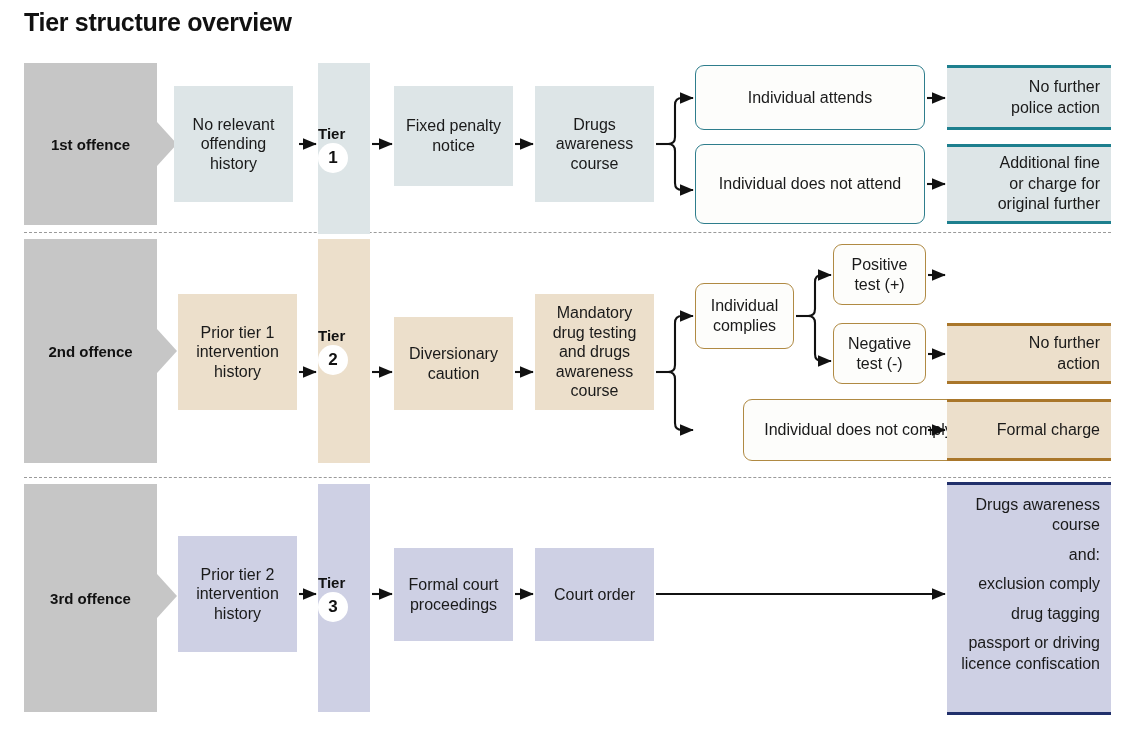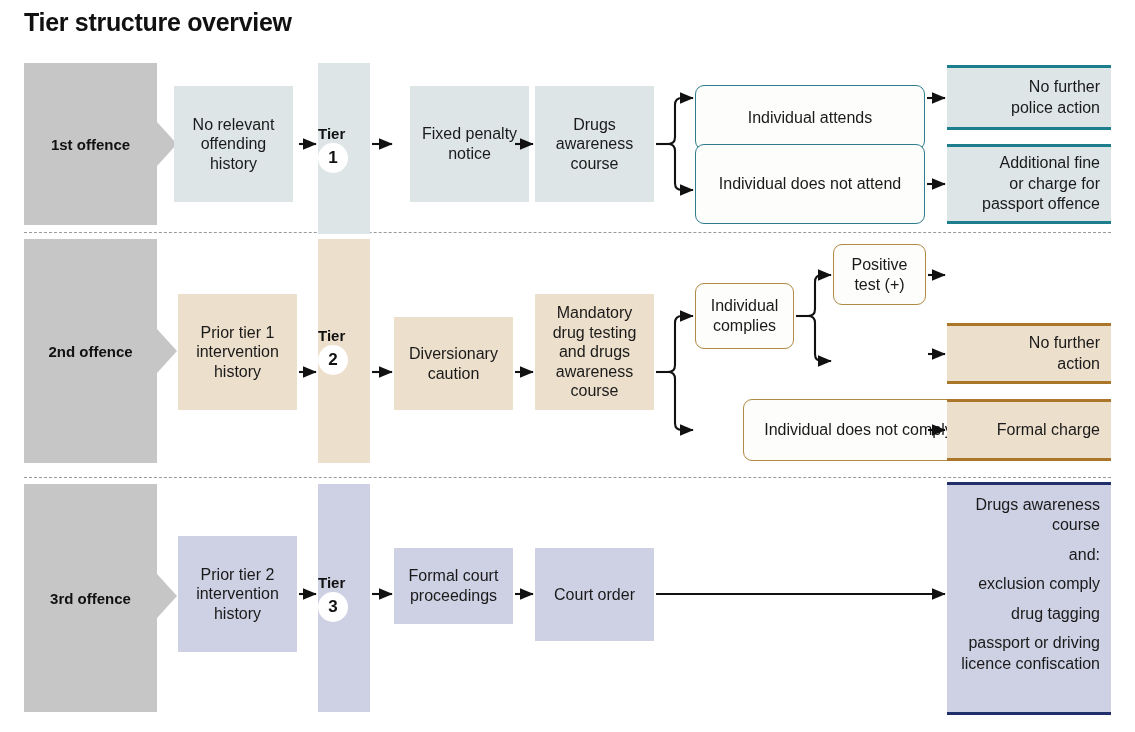--- a/index.html
+++ b/index.html
@@ -78,40 +78,40 @@
   </div>
   <div class="offence-point" style="left:157px;top:67px;"></div>
 
   <div class="box t1" style="left:174px;top:31px;width:119px;height:116px;">No relevant offending history</div>
 
   <div class="tiercol t1" style="left:318px;top:8px;width:52px;height:171px;">
     <span class="tword">Tier</span>
     <span class="tnum">1</span>
   </div>
 
-  <div class="box t1" style="left:410px;top:31px;width:119px;height:116px;">Fixed penalty notice</div>
+  <div class="box t1" style="left:394px;top:31px;width:119px;height:100px;">Fixed penalty notice</div>
 
   <div class="box t1" style="left:535px;top:31px;width:119px;height:116px;">Drugs awareness course</div>
 
-  <div class="rbox e1" style="left:695px;top:10px;width:230px;height:65px;margin-top:20px;">Individual attends</div>
+  <div class="rbox e1" style="left:695px;top:10px;width:230px;height:65px;">Individual attends</div>
 
   <div class="rbox e1" style="left:695px;top:89px;width:230px;height:80px;">Individual does not attend</div>
 
   <div class="obox o1" style="left:947px;top:10px;width:164px;height:65px;">
     <div class="lines" style="gap:0;">
       <span>No further</span>
       <span>police action</span>
     </div>
   </div>
 
   <div class="obox o1" style="left:947px;top:89px;width:164px;height:80px;">
     <div class="lines" style="gap:0;">
       <span>Additional fine</span>
       <span>or charge for</span>
-      <span>passport offence</span>
+      <span>original further</span>
     </div>
   </div>
 </div>
 
 <div class="row" id="row2">
 
   <div class="offence-block" style="left:24px;top:6px;width:133px;height:224px;">
     <span class="lbl">2nd offence</span>
   </div>
   <div class="offence-point" style="left:157px;top:96px;"></div>
@@ -124,20 +124,21 @@
   </div>
 
   <div class="box t2" style="left:394px;top:84px;width:119px;height:93px;">Diversionary caution</div>
 
   <div class="box t2" style="left:535px;top:61px;width:119px;height:116px;">Mandatory drug testing and drugs awareness course</div>
 
   <div class="rbox e2" style="left:695px;top:50px;width:99px;height:66px;">Individual complies</div>
 
   <div class="rbox e2" style="left:833px;top:11px;width:93px;height:61px;">Positive test (+)</div>
 
+  <div class="rbox e2" style="left:833px;top:90px;width:93px;height:61px;">Negative test (-)</div>
 
   <div class="rbox e2" style="left:695px;top:166px;width:231px;height:62px;margin-left:48px;">Individual does not comply</div>
 
 
   <div class="obox o2" style="left:947px;top:90px;width:164px;height:61px;">
     <div class="lines" style="gap:0;">
       <span>No further</span>
       <span>action</span>
     </div>
   </div>
@@ -156,21 +157,21 @@
   </div>
   <div class="offence-point" style="left:157px;top:96px;"></div>
 
   <div class="box t3" style="left:178px;top:58px;width:119px;height:116px;">Prior tier 2 intervention history</div>
 
   <div class="tiercol t3" style="left:318px;top:6px;width:52px;height:228px;">
     <span class="tword">Tier</span>
     <span class="tnum">3</span>
   </div>
 
-  <div class="box t3" style="left:394px;top:70px;width:119px;height:76px;">Formal court proceedings</div>
+  <div class="box t3" style="left:394px;top:70px;width:119px;height:93px;">Formal court proceedings</div>
 
   <div class="box t3" style="left:535px;top:70px;width:119px;height:93px;">Court order</div>
 
   <div class="obox o3" style="left:947px;top:4px;width:164px;height:233px;">
     <div class="lines">
       <span>Drugs awareness course</span>
       <span>and:</span>
       <span>exclusion comply</span>
       <span>drug tagging</span>
       <span>passport or driving licence confiscation</span>

